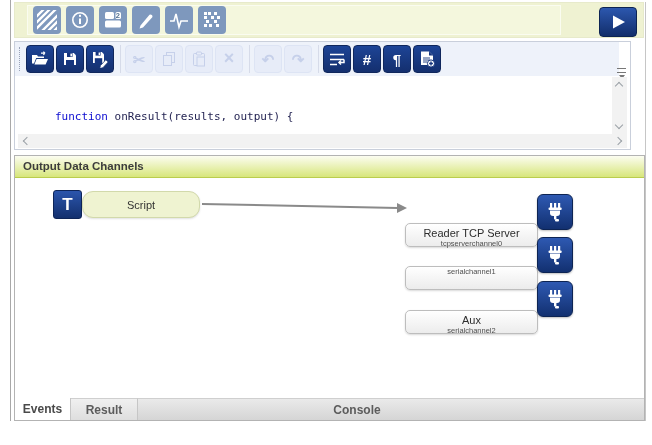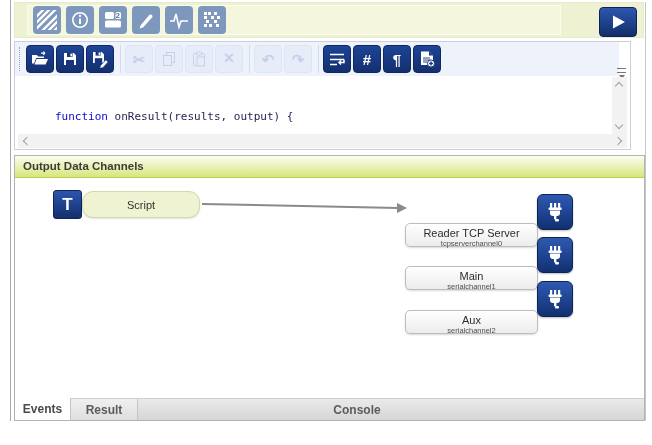--- a/index.html
+++ b/index.html
@@ -283,21 +283,20 @@
             <rect x="3.5" y="6.5" width="13.2" height="2.6" rx="1"></rect>
             <path d="M5 9.5h10v2.5a3 3 0 0 1-3 3H8a3 3 0 0 1-3-3z"></path>
             <rect x="9" y="14.8" width="2.4" height="3.6"></rect>
             <rect x="10" y="18" width="4" height="2.4" rx="1"></rect>
           </svg>
         </div>
       </div>
 
       <div class="channel-row row-1">
         <div class="ch-box">
-          <div class="ch-title">Main</div>
           <div class="ch-sub">serialchannel1</div>
         </div>
         <div class="ch-plug">
           <svg width="20" height="22" viewBox="0 0 20 22" fill="#fff">
             <rect x="5" y="2" width="2.2" height="5"></rect>
               <rect x="9" y="2" width="2.2" height="5"></rect>
               <rect x="13" y="2" width="2.2" height="5"></rect>
             <rect x="3.5" y="6.5" width="13.2" height="2.6" rx="1"></rect>
             <path d="M5 9.5h10v2.5a3 3 0 0 1-3 3H8a3 3 0 0 1-3-3z"></path>
             <rect x="9" y="14.8" width="2.4" height="3.6"></rect>

